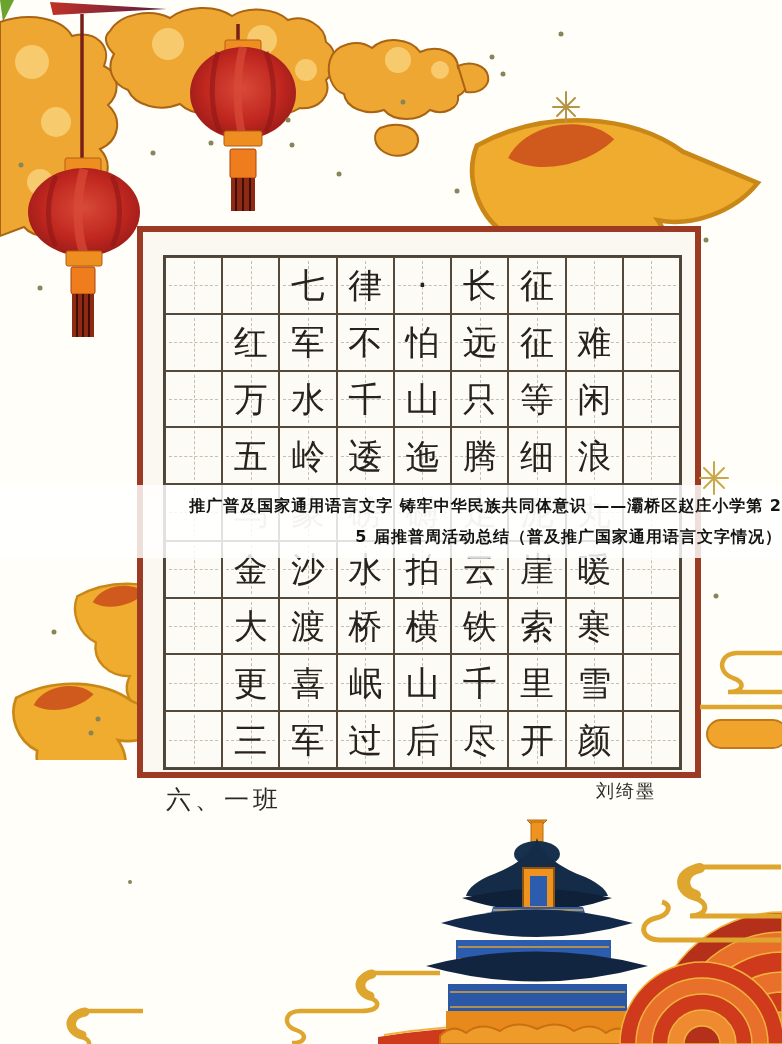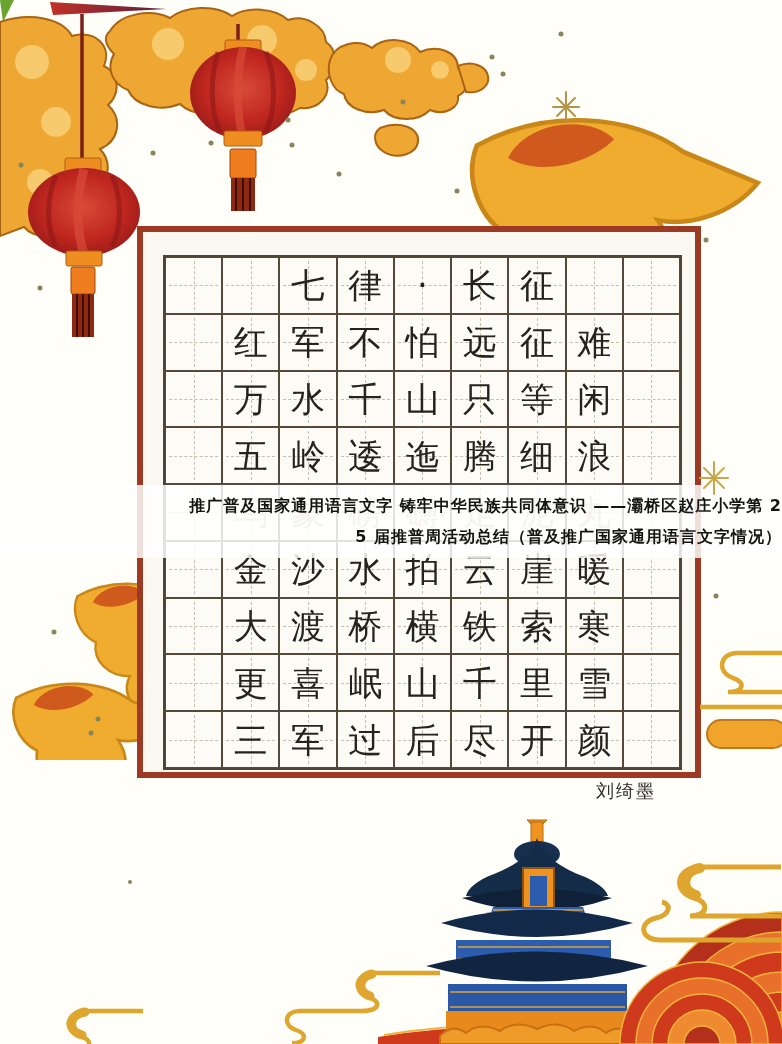--- a/index.html
+++ b/index.html
@@ -370,20 +370,21 @@
         <span class="char">尽</span>
       </div>
       <div class="cell">
         <span class="char">开</span>
       </div>
       <div class="cell">
         <span class="char">颜</span>
       </div>
       <div class="cell"></div>
     </div>
+  <div class="class-label">六、一班</div>
   <div class="student-name">刘绮墨</div>
 
   <div class="banner">
     <div class="line">推广普及国家通用语言文字 铸牢中华民族共同体意识 ——灞桥区赵庄小学第 2</div>
     <div class="line">5 届推普周活动总结（普及推广国家通用语言文字情况）</div>
   </div>
 
   <svg class="decor z1" style="left:0;top:810px" width="782" height="234" viewBox="0 0 782 234">
     <circle cx="130" cy="72" r="2" fill="#86865a"></circle>
 

